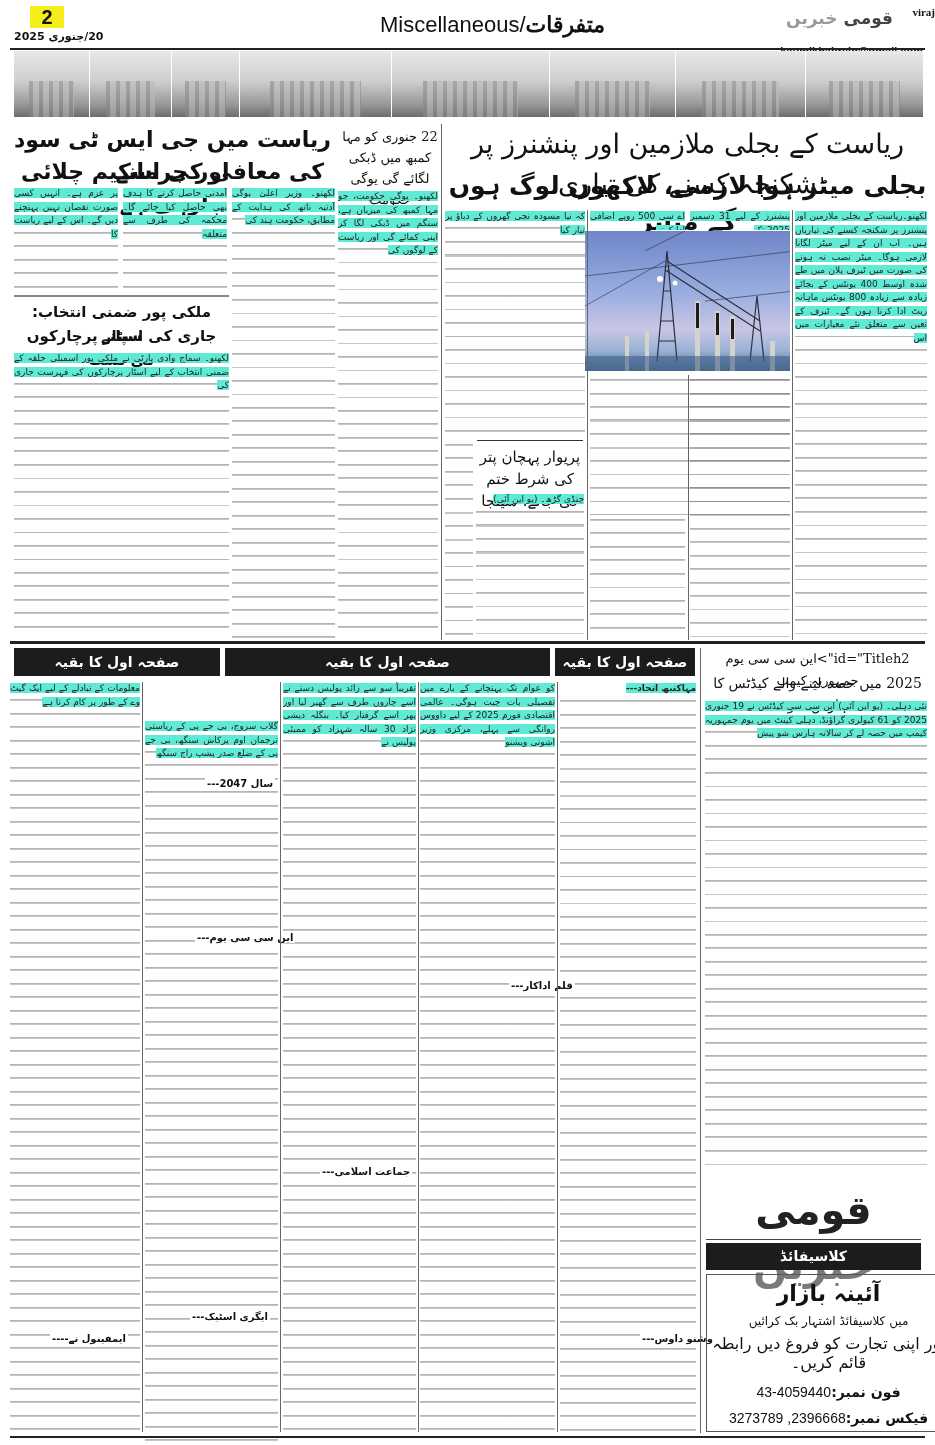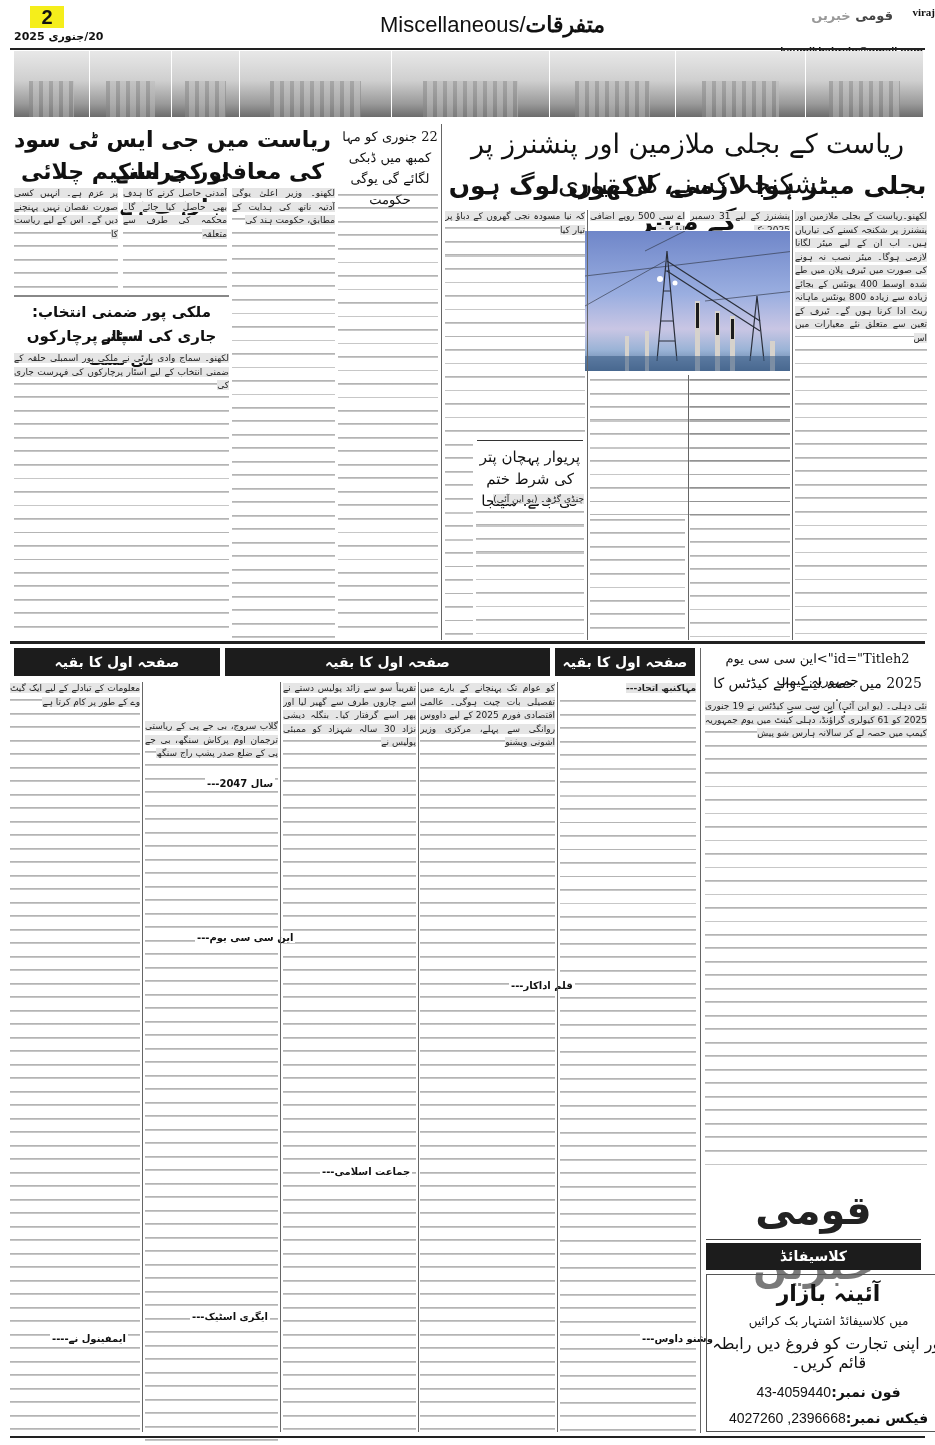--- a/index.html
+++ b/index.html
@@ -6,37 +6,37 @@
   html, body { width: 935px; height: 1445px; background: #fff; overflow: hidden; }
   body { font-family: "DejaVu Sans", sans-serif; color: #111; position: relative; }
 
   
   .masthead { position: absolute; left: 0; top: 0; width: 935px; height: 50px; }
   .page-num { position: absolute; left: 30px; top: 6px; width: 34px; height: 22px; background: #f5ee1b;
               font-family: "Liberation Sans", sans-serif; font-weight: bold; font-size: 20px; text-align: center; line-height: 22px; }
   .date { position: absolute; left: 14px; top: 30px; font-size: 11px; font-weight: bold; direction: rtl; font-family: "DejaVu Sans", sans-serif; }
   .section-title { position: absolute; left: 380px; top: 12px; font-size: 22px; font-family: "Liberation Sans", sans-serif; }
   .section-title .ur { font-weight: bold; }
-  .brand { position: absolute; right: 42px; top: 8px; font-size: 13px; font-weight: bold; direction: rtl; }
+  .brand { position: absolute; right: 42px; top: 8px; font-size: 17px; font-weight: bold; direction: rtl; }
   .brand .w1 { color: #444; } .brand .w2 { color: #999; }
   .viraj { position: absolute; right: 0; top: 6px; font-size: 11px; font-family: "Liberation Serif", serif; font-weight: bold; }
   .email { position: absolute; right: 12px; top: 45px; font-size: 11px; font-weight: bold; font-family: "Liberation Sans", sans-serif; }
   .rule-top { position: absolute; left: 10px; top: 48px; width: 915px; height: 2px; background: #222; }
 
   
   .banner { position: absolute; left: 14px; top: 51px; width: 910px; height: 66px; display: flex; overflow: hidden; }
   .banner .seg { height: 100%; background: linear-gradient(180deg, #e8e8e8 0%, #cfcfcf 45%, #9a9a9a 80%, #6c6c6c 100%); border-right: 1px solid #fff; position: relative; }
   .banner .seg::after { content: ""; position: absolute; left: 20%; right: 20%; bottom: 0; height: 55%;
      background: repeating-linear-gradient(90deg, #888 0 4px, #bbb 4px 10px); opacity: .55; }
 
   
   .col { position: absolute; direction: rtl; font-size: 9px; line-height: 13.5px; color: #222; overflow: hidden; text-align: justify; }
   .lines { position: absolute; inset: 0;
      background: repeating-linear-gradient(180deg, transparent 0 4px, #777 4px 5px, #999 5px 6px, transparent 6px 13.5px); opacity: .55; }
-  .lead { position: relative; background: #e5e5e5; display: inline; }
+  .lead { position: relative; background: #5eead4; display: inline; }
 
   .h-big { position: absolute; direction: rtl; text-align: center; font-weight: bold; color: #111; }
   .vrule { position: absolute; width: 1px; background: #666; }
   .hrule { position: absolute; height: 1px; background: #333; }
   .hrule.thick { height: 3px; background: #222; }
 
   .photo { position: absolute; left: 585px; top: 231px; width: 205px; height: 140px;
      background: linear-gradient(180deg, #6f86c9 0%, #9aaee0 45%, #c9c6e4 70%, #9ab3d6 85%, #55739a 100%); overflow: hidden; }
   .photo svg { position: absolute; inset: 0; }
 
@@ -154,21 +154,21 @@
 <div class="col" style="left:476px; top:493px; width:108px; height:145px;">
   <div class="lines" style="top:14px"></div>
   <span class="lead">چنڈی گڑھ۔ (یو این آئی)</span>
 </div>
 <div class="col" style="left:445px; top:440px; width:28px; height:198px;">
   <div class="lines"></div>
 </div>
 
 <div class="h-big" style="left:340px; top:126px; width:100px; font-size:13px; font-weight:normal; font-family:'DejaVu Serif',serif; line-height:21px;">22 جنوری کو مہا کمبھ میں ڈبکی لگائے گی یوگی حکومت</div>
 <div class="col" style="left:338px; top:190px; width:100px; height:448px;">
-  <div class="lines"></div>
+  <div class="lines"></div><span class="lead">لکھنو۔ یوگی حکومت، جو مہا کمبھ کی میزبان ہے، سنگم میں ڈبکی لگا کر اپنی کمائے گی اور ریاست کے لوگوں کی</span>
 </div>
 <div class="vrule" style="left:441px; top:124px; height:516px;"></div>
 
 <div class="h-big" style="left:10px; top:124px; width:325px; font-size:22px; line-height:32px;">ریاست میں جی ایس ٹی سود اور جرمانے</div>
 <div class="h-big" style="left:10px; top:156px; width:325px; font-size:22px; line-height:32px;">کی معافی کی اسکیم چلائی جارہی ہے</div>
 <div class="col" style="left:232px; top:187px; width:103px; height:451px;">
   <div class="lines"></div><span class="lead">لکھنو۔ وزیر اعلیٰ یوگی آدتیہ ناتھ کی ہدایت کے مطابق، حکومت ہند کی</span>
 </div>
 <div class="col" style="left:123px; top:187px; width:104px; height:105px;">
   <div class="lines"></div><span class="lead">آمدنی حاصل کرنے کا ہدف بھی حاصل کیا جائے گا۔ محکمہ کی طرف سے متعلقہ</span>
@@ -236,17 +236,17 @@
 <div class="cls-rule"></div>
 <div class="cls-bar">کلاسیفائڈ</div>
 <div class="cls-box">
   <div class="t1">آئینہ بازار</div>
   <div class="t2">میں کلاسیفائڈ اشتہار بک کرائیں</div>
   <div class="t3">اور اپنی تجارت کو فروغ دیں رابطہ قائم کریں۔</div>
   <div class="ph">
     <b>فون نمبر:</b><span>4059440-43</span>
   </div>
   <div class="ph" style="margin-top:10px">
-    <b>فیکس نمبر:</b><span>2396668, 4027260</span>
+    <b>فیکس نمبر:</b><span>2396668, 3273789</span>
   </div>
 </div>
 
 <div class="bottom-rule"></div>
 
 </body></html>

